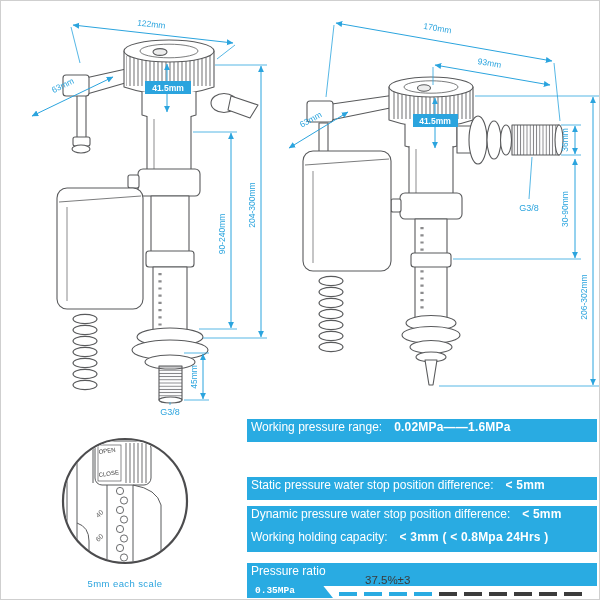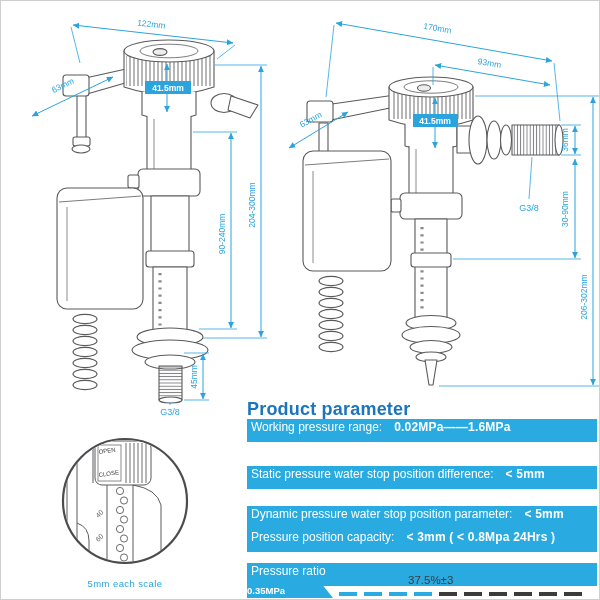--- a/index.html
+++ b/index.html
@@ -15,22 +15,22 @@
 
   .params{position:absolute;left:246px;top:398px;width:350px;height:202px;}
   .params-title{font-size:18px;font-weight:bold;color:#1b75bc;letter-spacing:.2px;}
   .param-row{position:absolute;left:0;width:350px;height:23px;background:#29abe2;color:#fff;
              font-size:12px;line-height:17px;padding-left:4px;box-sizing:border-box;white-space:nowrap;overflow:hidden;}
   .pl{margin-right:12px;}
   .pv{font-weight:bold;letter-spacing:.2px;}
   .gauge{position:absolute;left:0;width:350px;height:20px;}
   .pennant{position:absolute;left:0;top:0;width:86px;height:14px;background:#29abe2;
            clip-path:polygon(0 0,87% 0,100% 100%,0 100%);color:#fff;font-size:9.5px;font-weight:bold;
-           line-height:14px;box-sizing:border-box;}
-  .gauge-reading{position:absolute;left:118px;top:-10px;font-size:11.5px;color:#3a3a3a;margin-left:43px;}
+           line-height:14px;padding-left:8px;box-sizing:border-box;font-family:Liberation Mono, monospace;}
+  .gauge-reading{position:absolute;left:118px;top:-10px;font-size:11.5px;color:#3a3a3a;}
   .dashes{position:absolute;left:92px;top:8px;display:flex;gap:7px;}
   .dash{width:18px;height:3.5px;}
   .dash.b{background:#29abe2;}
   .dash.d{background:#3b3b3b;}
 </style>
 </head>
 <body>
 
 <div class="page">
 
@@ -232,33 +232,32 @@
       <text class="tiny-text" x="62" y="27" transform="rotate(-8 62 27)" stroke="none" fill="#3a3a3a">OPEN</text>
       <text class="tiny-text" x="62" y="50" transform="rotate(-8 62 50)" stroke="none" fill="#3a3a3a">CLOSE</text>
       <text class="scale-num" text-anchor="end" x="67" y="86" transform="rotate(-42 67 86)" stroke="none">40</text>
       <text class="scale-num" text-anchor="end" x="67" y="110" transform="rotate(-42 67 110)" stroke="none">60</text>
       <text class="scale-num" text-anchor="end" x="67" y="134" transform="rotate(-42 67 134)" stroke="none">80</text>
     </g>
     <text class="caption-text" text-anchor="middle" x="88" y="160">5mm each scale</text>
   </svg>
 
   <div class="params">
-    <div class="params-title">Product parameter</div>
 
     <div class="param-row" style="top:20px">
       <span class="pl">Working pressure range:</span><span class="pv">0.02MPa——1.6MPa</span>
     </div>
-    <div class="param-row" style="top:67px">
+    <div class="param-row" style="top:78px">
       <span class="pl">Static pressure water stop position difference:</span><span class="pv">&lt; 5mm</span>
     </div>
     <div class="param-row" style="top:107px">
-      <span class="pl">Dynamic pressure water stop position parameter:</span><span class="pv">&lt; 5mm</span>
+      <span class="pl">Dynamic pressure water stop position difference:</span><span class="pv">&lt; 5mm</span>
     </div>
     <div class="param-row" style="top:130px">
-      <span class="pl">Pressure position capacity:</span><span class="pv">&lt; 3mm   ( &lt; 0.8Mpa 24Hrs )</span>
+      <span class="pl">Working holding capacity:</span><span class="pv">&lt; 3mm   ( &lt; 0.8Mpa 24Hrs )</span>
     </div>
     <div class="param-row" style="top:164px">
       <span class="pl">Pressure ratio</span><span class="pv"></span>
     </div>
 
     <div class="gauge" style="top:185px">
       <div class="pennant">
         <span>0.35MPa</span>
       </div>
       <div class="gauge-reading">37.5%±3</div>

